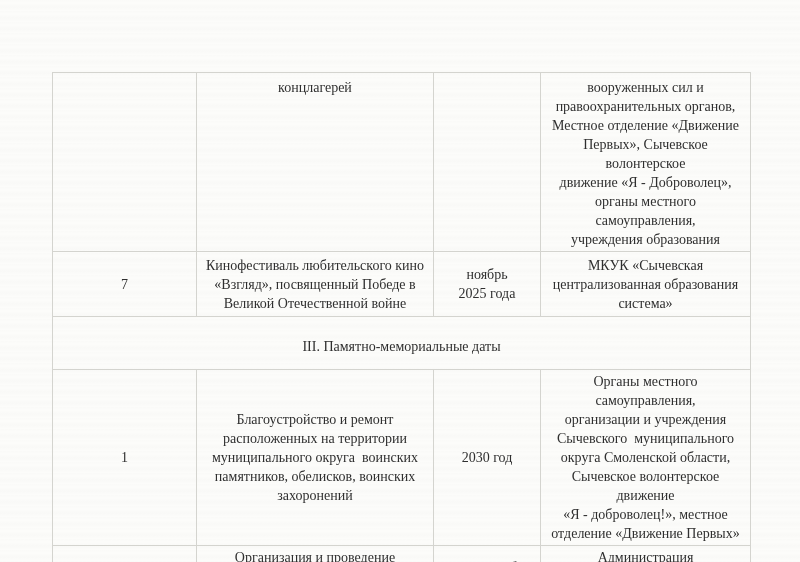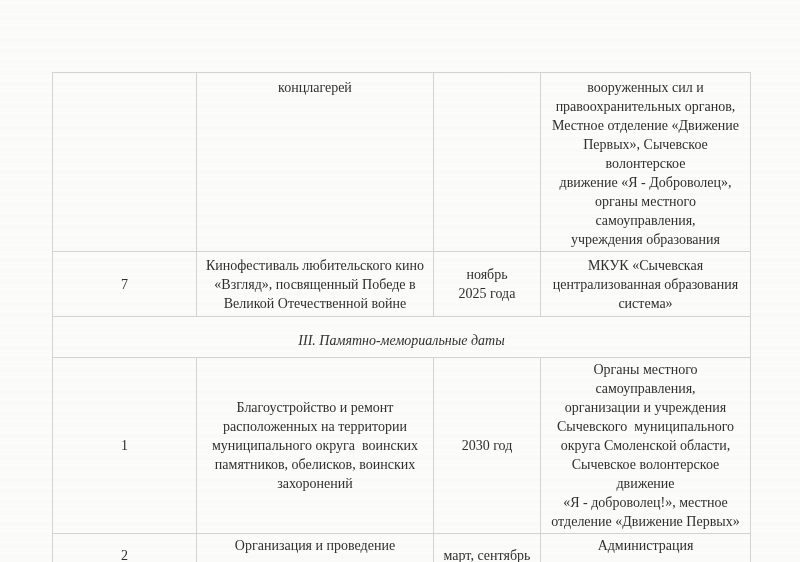--- a/index.html
+++ b/index.html
@@ -41,21 +41,21 @@
     overflow: hidden;
   }
   col.c-num  { width: 144px; }
   col.c-act  { width: 237px; }
   col.c-date { width: 107px; }
   col.c-resp { width: 210px; }
 
   tr.r-cont { height: 141px; }
   tr.r-cont td { vertical-align: top; padding-top: 5px; }
   tr.r-film { height: 65px; }
-  tr.r-section { height: 41px; font-style: italic; }
+  tr.r-section { height: 53px; }
   tr.r-section td { vertical-align: middle; padding-top: 12px; padding-bottom: 6px; }
   tr.r-memorial { height: 134px; }
   tr.r-meetings { height: 28px; }
 </style>
 </head>
 <body>
 
 <div class="page">
   <table class="plan-table">
     <colgroup>

